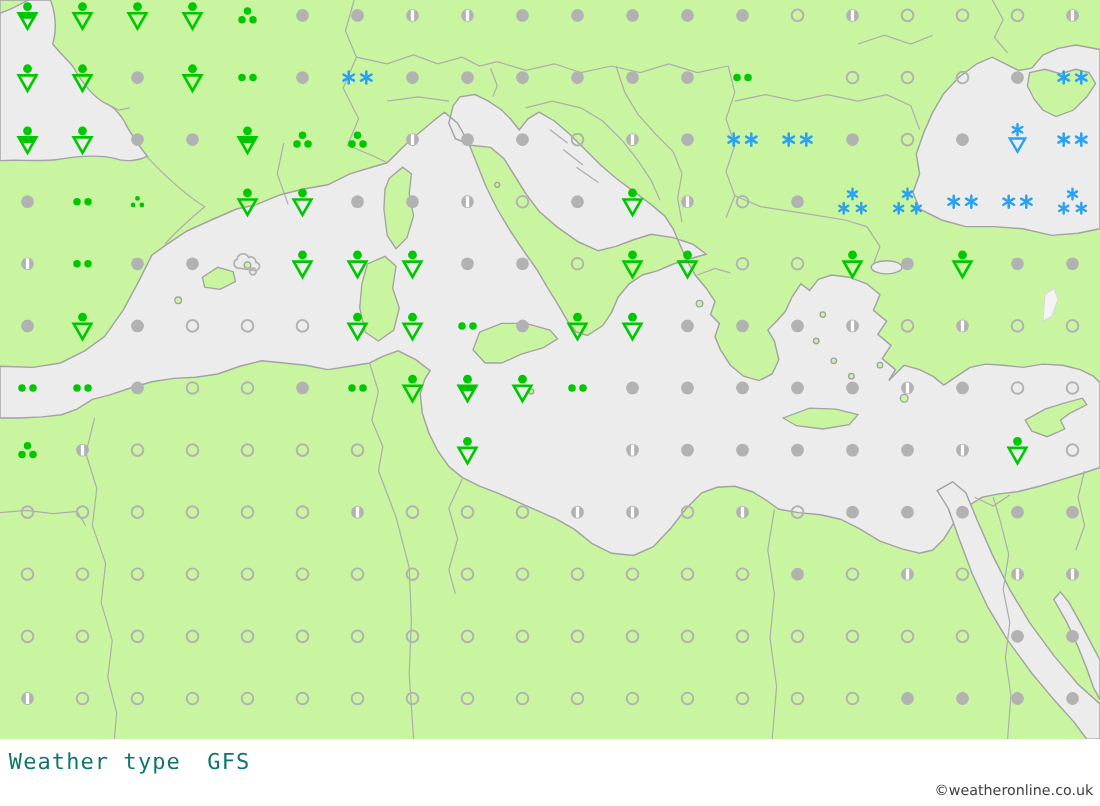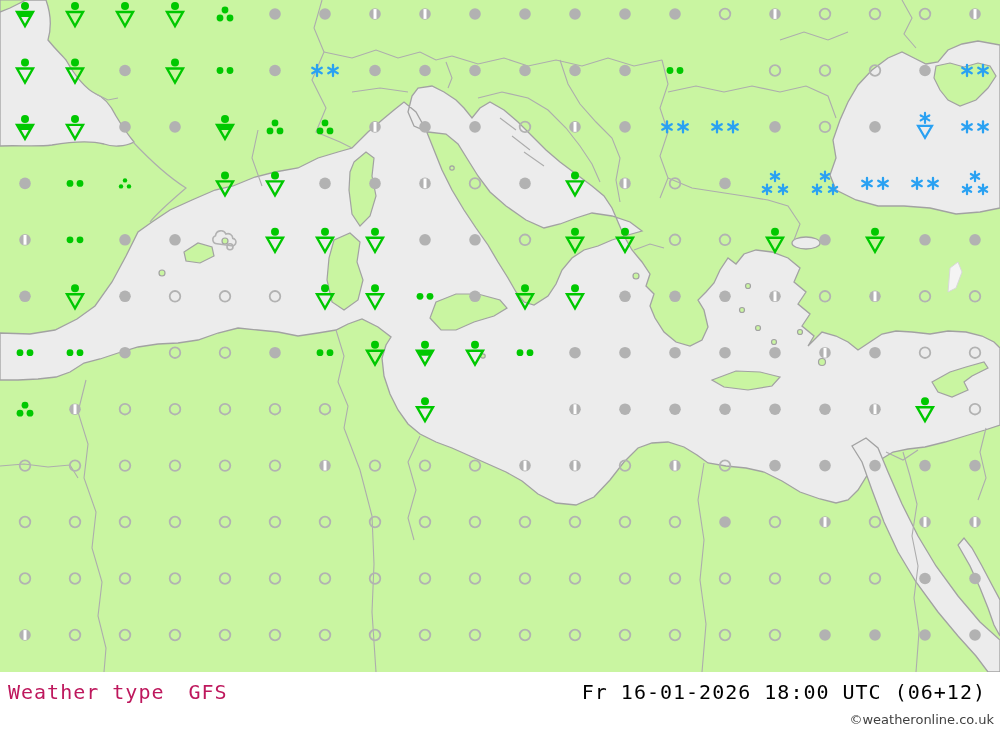--- a/index.html
+++ b/index.html
@@ -2,21 +2,21 @@
 <html><head>
 <meta charset="utf-8">
 <style>
   html,body { margin:0; padding:0; background:#fff; }
   .stage { position:relative; width:1000px; height:733px; overflow:hidden;
            font-family:"DejaVu Sans", sans-serif; background:#fff; }
   .map { position:absolute; left:0; top:0; width:1000px; height:672px; }
   .map svg { display:block; }
   .footer { position:absolute; left:0; top:672px; width:1000px; height:61px; background:#ffffff; }
   .footer-left { position:absolute; left:8px; top:8px; display:flex; gap:24px;
-                 font-family:"DejaVu Sans Mono", monospace; font-size:20px; letter-spacing:1px; color:#be185d; }
+                 font-family:"DejaVu Sans Mono", monospace; font-size:20px; letter-spacing:1px; color:#0f766e; }
   .footer-right { position:absolute; right:14px; top:8px;
                   font-family:"DejaVu Sans Mono", monospace; font-size:20px; letter-spacing:1px; color:#000; }
   .copyright { position:absolute; right:6px; top:40px;
                font-family:"DejaVu Sans", sans-serif; font-size:13px; color:#404040; }
 </style>
 </head>
 <body>
 
 <div class="stage">
   <div class="map">
@@ -1016,16 +1016,15 @@
           </g>
         </g>
     </svg>
   </div>
 
   <div class="footer">
     <div class="footer-left">
       <span>Weather type</span>
       <span>GFS</span>
     </div>
-    <div class="footer-right">Fr 16-01-2026 18:00 UTC (06+12)</div>
     <div class="copyright">©weatheronline.co.uk</div>
   </div>
 </div>
 
 </body></html>

